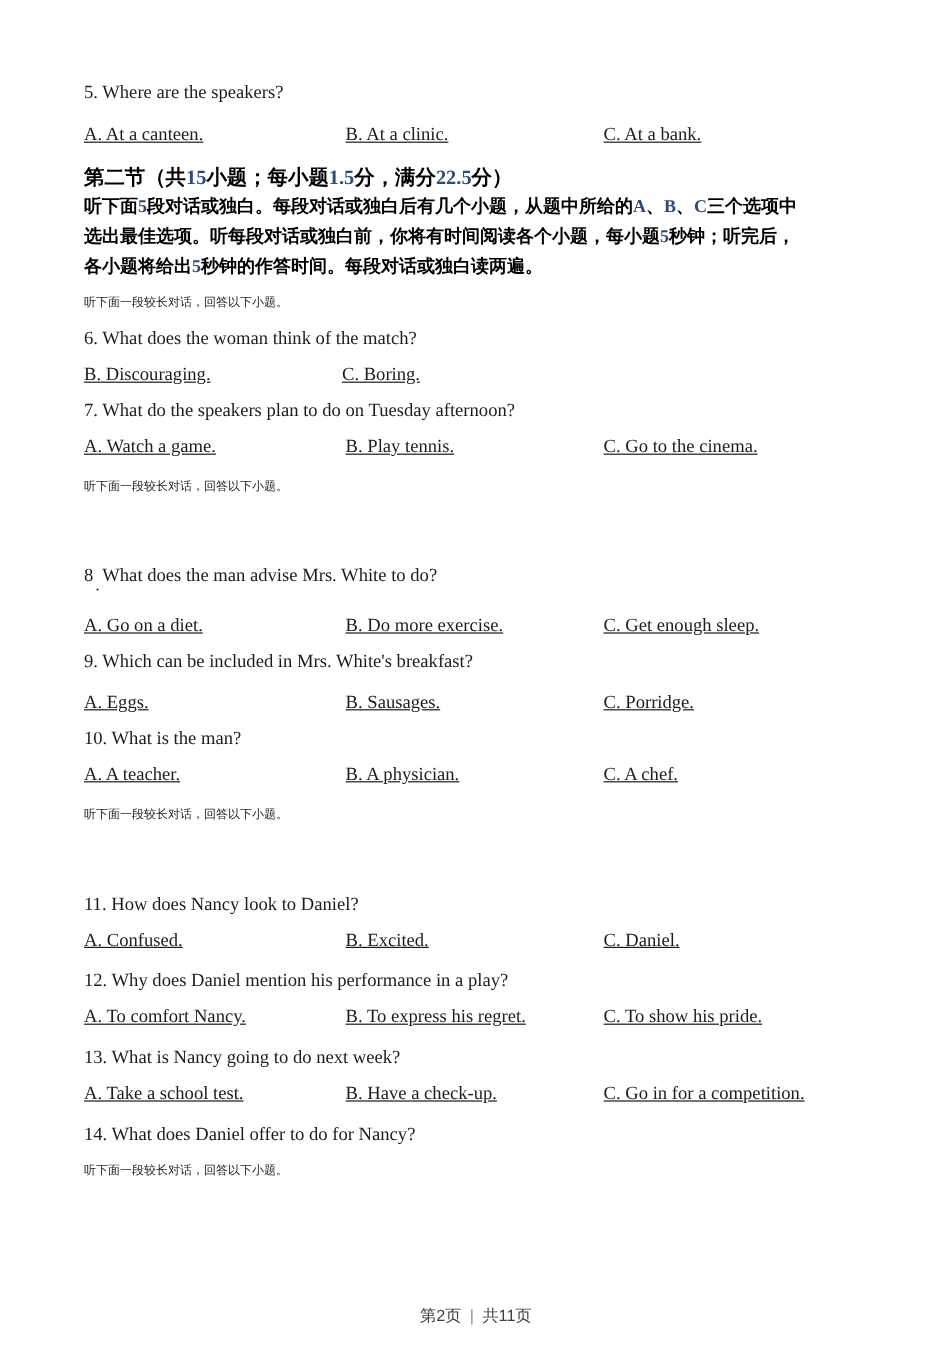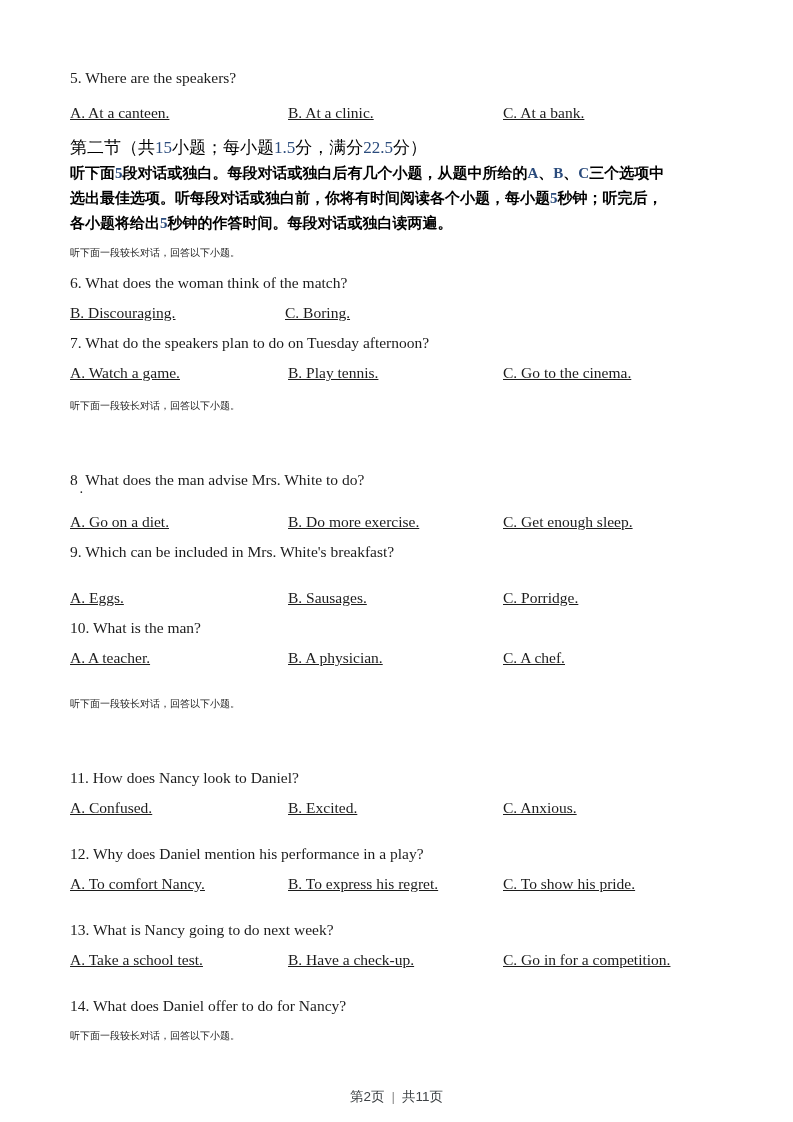--- a/index.html
+++ b/index.html
@@ -32,36 +32,36 @@
   }
   .opt { display: block; text-decoration: underline; }
   .opt-a { width: 218px; }
   .opt-b { width: 215px; }
   .opt-c { flex: 1; }
   .heading {
     margin-top: 3px;
     height: 25px;
     line-height: 23px;
     font-size: 17px;
-    font-weight: 400;
+    font-weight: 700;
     white-space: nowrap;
     color: #000;
   }
   .para-line {
     height: 25px;
     line-height: 24px;
     font-size: 15px;
     font-weight: 700;
     white-space: nowrap;
     color: #000;
   }
   .prompt {
     font-size: 10px;
   }
-  .mt2 { margin-top: 16px; }
+  .mt2 { margin-top: 4px; }
   .mt3 { margin-top: 3px; }
   .mt5 { margin-top: 5px; }
   .mt7 { margin-top: 7px; }
   .gap-lg { margin-top: 44px; }
   .q8line {
     height: 18px;
   }
   .dotline {
     height: 24px;
     line-height: 10px;
@@ -140,21 +140,21 @@
     <span class="opt opt-b">B. A physician.</span>
     <span class="opt opt-c">C. A chef.</span>
   </div>
 
   <div class="row prompt mt2">听下面一段较长对话，回答以下小题。</div>
 
   <div class="row q gap-lg"><span class="qtext">11. How does Nancy look to Daniel?</span></div>
   <div class="row opts">
     <span class="opt opt-a">A. Confused.</span>
     <span class="opt opt-b">B. Excited.</span>
-    <span class="opt opt-c">C. Anxious.</span>
+    <span class="opt opt-c">C. Daniel.</span>
   </div>
 
   <div class="row q mt2"><span class="qtext">12. Why does Daniel mention his performance in a play?</span></div>
   <div class="row opts">
     <span class="opt opt-a">A. To comfort Nancy.</span>
     <span class="opt opt-b">B. To express his regret.</span>
     <span class="opt opt-c">C. To show his pride.</span>
   </div>
 
   <div class="row q mt2"><span class="qtext">13. What is Nancy going to do next week?</span></div>

